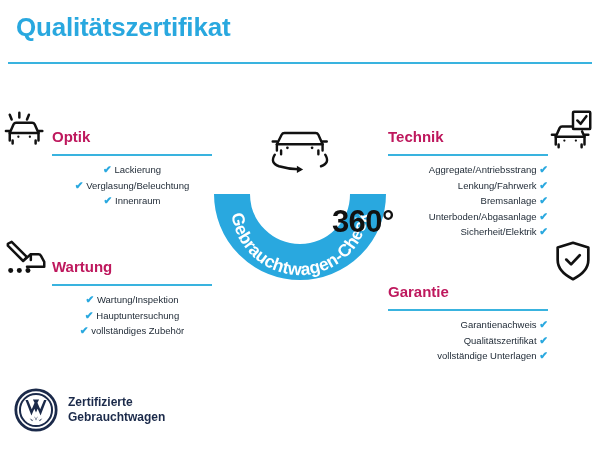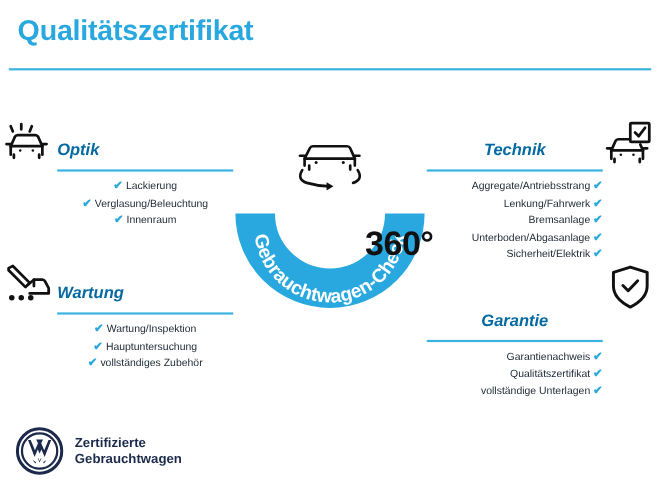--- a/index.html
+++ b/index.html
@@ -26,37 +26,36 @@
   .col-left{left:8px;}
   .col-right{right:8px;}
 
   .block{position:absolute;}
 
   
   .sec-head{
     position:relative;height:26px;
   }
   .sec-title{
-    font-size:15px;font-weight:bold;color:#0369a1;
+    font-size:15px;font-weight:bold;color:#be185d;
     line-height:22px;
-    font-style:italic;
   }
   .sec-rule{
     height:2px;background:#39b3df;margin-top:2px;
   }
   .items{margin-top:6px;}
   .item{
     font-size:9.5px;color:#1c2733;line-height:15.5px;
     white-space:nowrap;
   }
   .chk{color:#29a8df;font-weight:bold;font-size:10.5px;}
 
   .left .sec-title{text-align:left;}
   .left .item{text-align:center;}
-  .right .sec-title{text-align:center;}
+  .right .sec-title{text-align:left;}
   .right .item{text-align:right;}
 
   
   .corner-icon{position:absolute;width:46px;height:46px;}
   .corner-icon svg{width:100%;height:100%;display:block;}
 
   
   .badge{
     position:absolute;left:206px;top:112px;width:188px;height:188px;
   }

